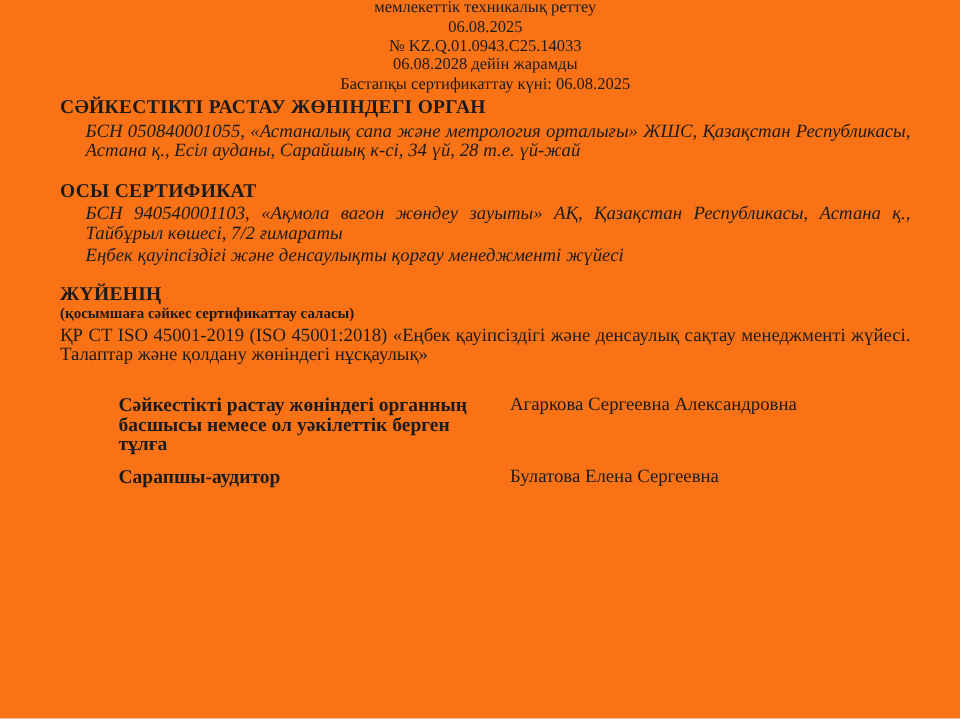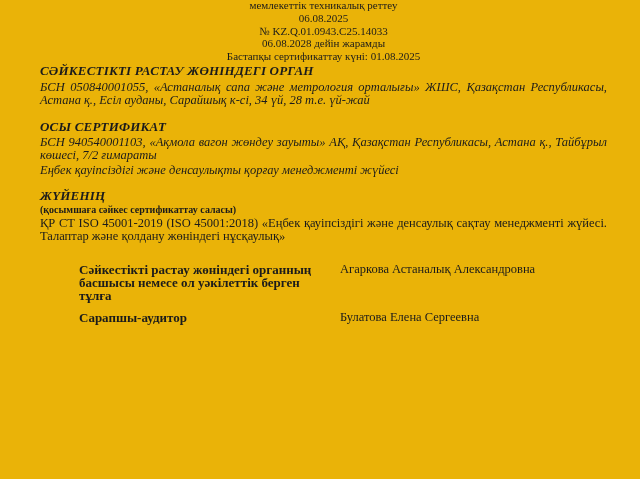--- a/index.html
+++ b/index.html
@@ -11,44 +11,43 @@
     width: 640px;
     height: 480px;
     overflow: hidden;
     font-family: "Liberation Serif", serif;
     color: #1b1b1b;
   }
   .page {
     position: relative;
     width: 640px;
     height: 480px;
-    background: #eab308;
+    background: #f97316;
     padding: 0 33px 0 40px;
     box-sizing: border-box;
   }
   .reg-block {
     margin-top: -1px;
     text-align: center;
     font-size: 11px;
     line-height: 12.8px;
     white-space: nowrap;
   }
   .sec-heading {
     font-size: 13px;
     font-weight: bold;
     line-height: 14px;
     letter-spacing: 0.2px;
-    font-style: italic;
   }
   .sec-body {
     font-size: 12.5px;
     line-height: 13px;
     text-align: justify;
   }
-  .sec-body.italic { font-style: italic; }
+  .sec-body.italic { font-style: italic; margin-left: 17px; }
   .sec-sub {
     font-size: 10px;
     font-weight: bold;
     line-height: 14px;
   }
   .mt1  { margin-top: 1px; }
   .mt2  { margin-top: 2px; }
   .mt3  { margin-top: 3px; }
   .mt12 { margin-top: 12px; }
   .mt13 { margin-top: 13px; }
@@ -74,21 +73,21 @@
 </head>
 <body>
 
 <div class="page">
 
   <div class="reg-block">
     <div>мемлекеттік техникалық реттеу</div>
     <div>06.08.2025</div>
     <div>№ KZ.Q.01.0943.C25.14033</div>
     <div>06.08.2028 дейін жарамды</div>
-    <div>Бастапқы сертификаттау күні: 01.08.2025</div>
+    <div>Бастапқы сертификаттау күні: 06.08.2025</div>
   </div>
 
   <div>
     <div class="sec-heading mt1">СӘЙКЕСТІКТІ РАСТАУ ЖӨНІНДЕГІ ОРГАН</div>
     <div class="sec-body italic mt3">БСН 050840001055, «Астаналық сапа және метрология орталығы» ЖШС, Қазақстан Республикасы, Астана қ., Есіл ауданы, Сарайшық к-сі, 34 үй, 28 т.е. үй-жай</div>
   </div>
 
   <div>
     <div class="sec-heading mt13">ОСЫ СЕРТИФИКАТ</div>
     <div class="sec-body italic mt2">БСН 940540001103, «Ақмола вагон жөндеу зауыты» АҚ, Қазақстан Республикасы, Астана қ., Тайбұрыл көшесі, 7/2 ғимараты</div>
@@ -102,21 +101,21 @@
     <div class="sec-heading mt12">ЖҮЙЕНІҢ</div>
     <div class="sec-sub">(қосымшаға сәйкес сертификаттау саласы)</div>
   </div>
 
   <div>
     <div class="sec-body">ҚР СТ ISO 45001-2019 (ISO 45001:2018) «Еңбек қауіпсіздігі және денсаулық сақтау менеджменті жүйесі. Талаптар және қолдану жөніндегі нұсқаулық»</div>
   </div>
 
   <div class="sig-row first">
     <div class="sig-label">Сәйкестікті растау жөніндегі органның басшысы немесе ол уәкілеттік берген тұлға</div>
-    <div class="sig-name">Агаркова Астаналық Александровна</div>
+    <div class="sig-name">Агаркова Сергеевна Александровна</div>
   </div>
 
   <div class="sig-row second">
     <div class="sig-label">Сарапшы-аудитор</div>
     <div class="sig-name">Булатова Елена Сергеевна</div>
   </div>
 
 </div>
 
 </body></html>

